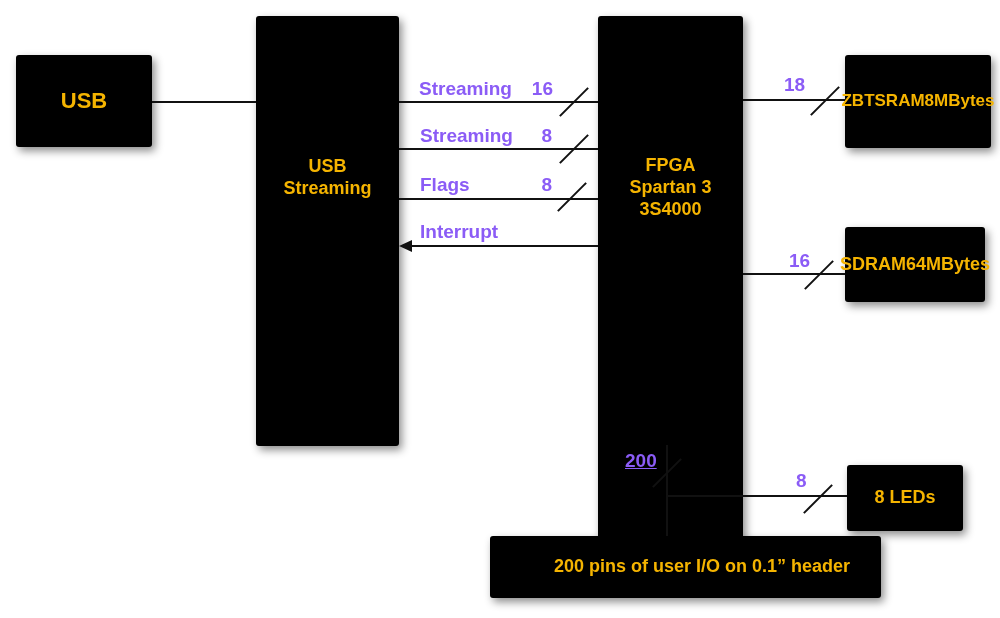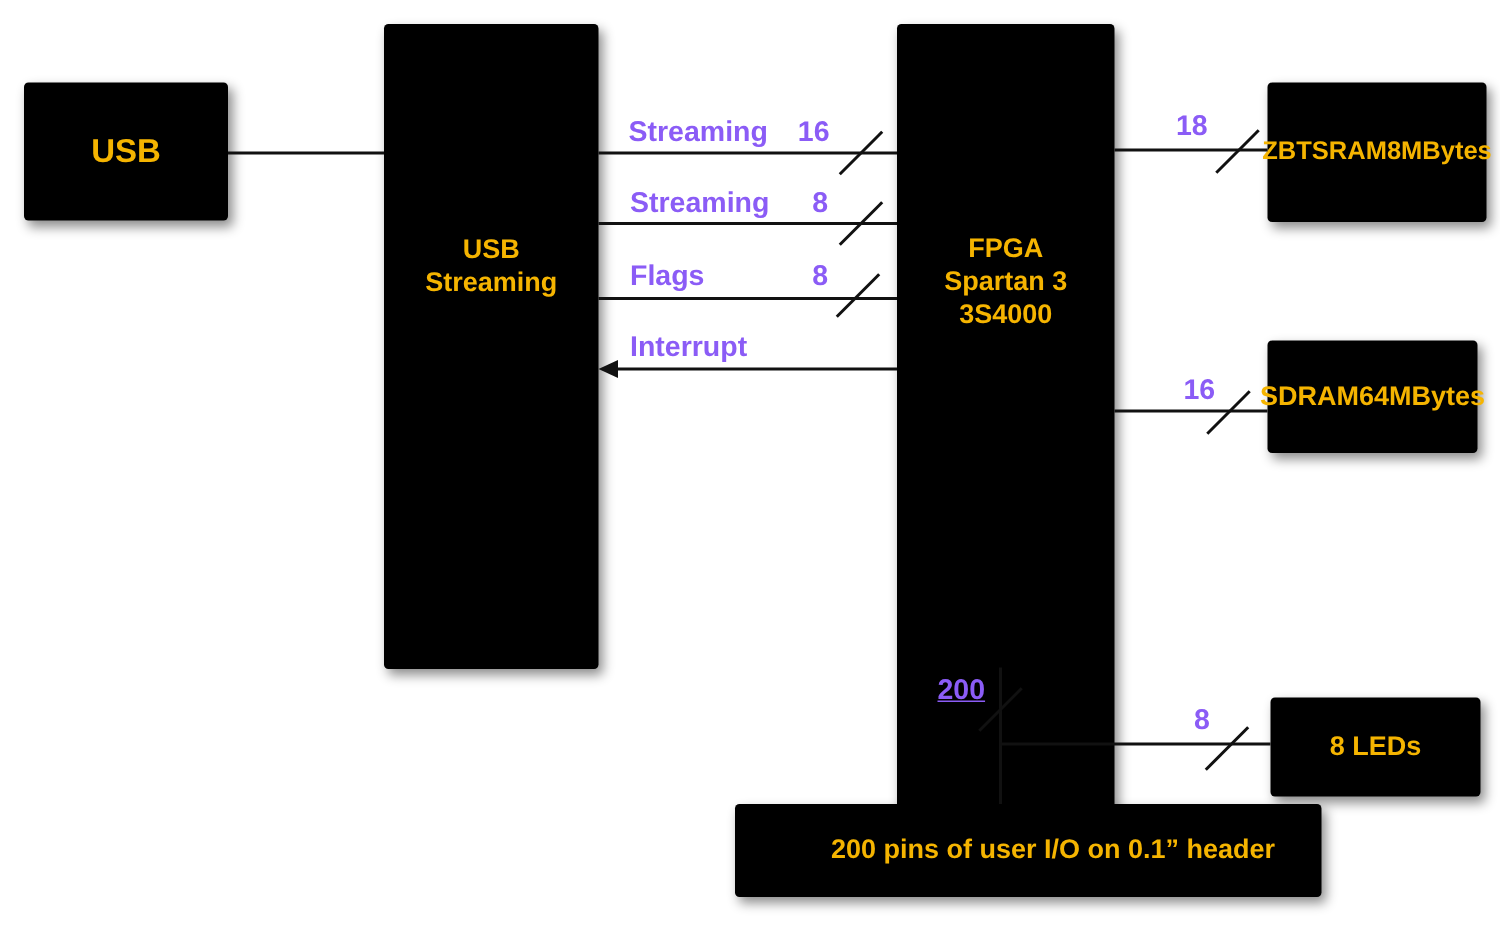--- a/index.html
+++ b/index.html
@@ -85,21 +85,21 @@
     <div>ZBT</div>
     <div>SRAM</div>
     <div>8MBytes</div>
   </div>
 
   <div class="node" style="left:845px; top:227px; width:140px; height:75px; font-size:18px;">
     <div>SDRAM</div>
     <div>64MBytes</div>
   </div>
 
-  <div class="node" style="left:847px; top:465px; width:140px; height:66px; font-size:18px;">
+  <div class="node" style="left:847px; top:465px; width:116px; height:66px; font-size:18px;">
     <div class="lbl">8 LEDs</div>
   </div>
 
   <div class="node" style="left:490px; top:536px; width:358px; height:62px; font-size:18px;padding-left:33px;">
     <div class="lbl">200 pins of user I/O on 0.1” header</div>
   </div>
 
   <div class="hline" style="left:152px; top:101px; width:104px;"></div>
   <div class="hline" style="left:399px; top:101px; width:199px;"></div>
   <div class="hline" style="left:399px; top:148px; width:199px;"></div>

